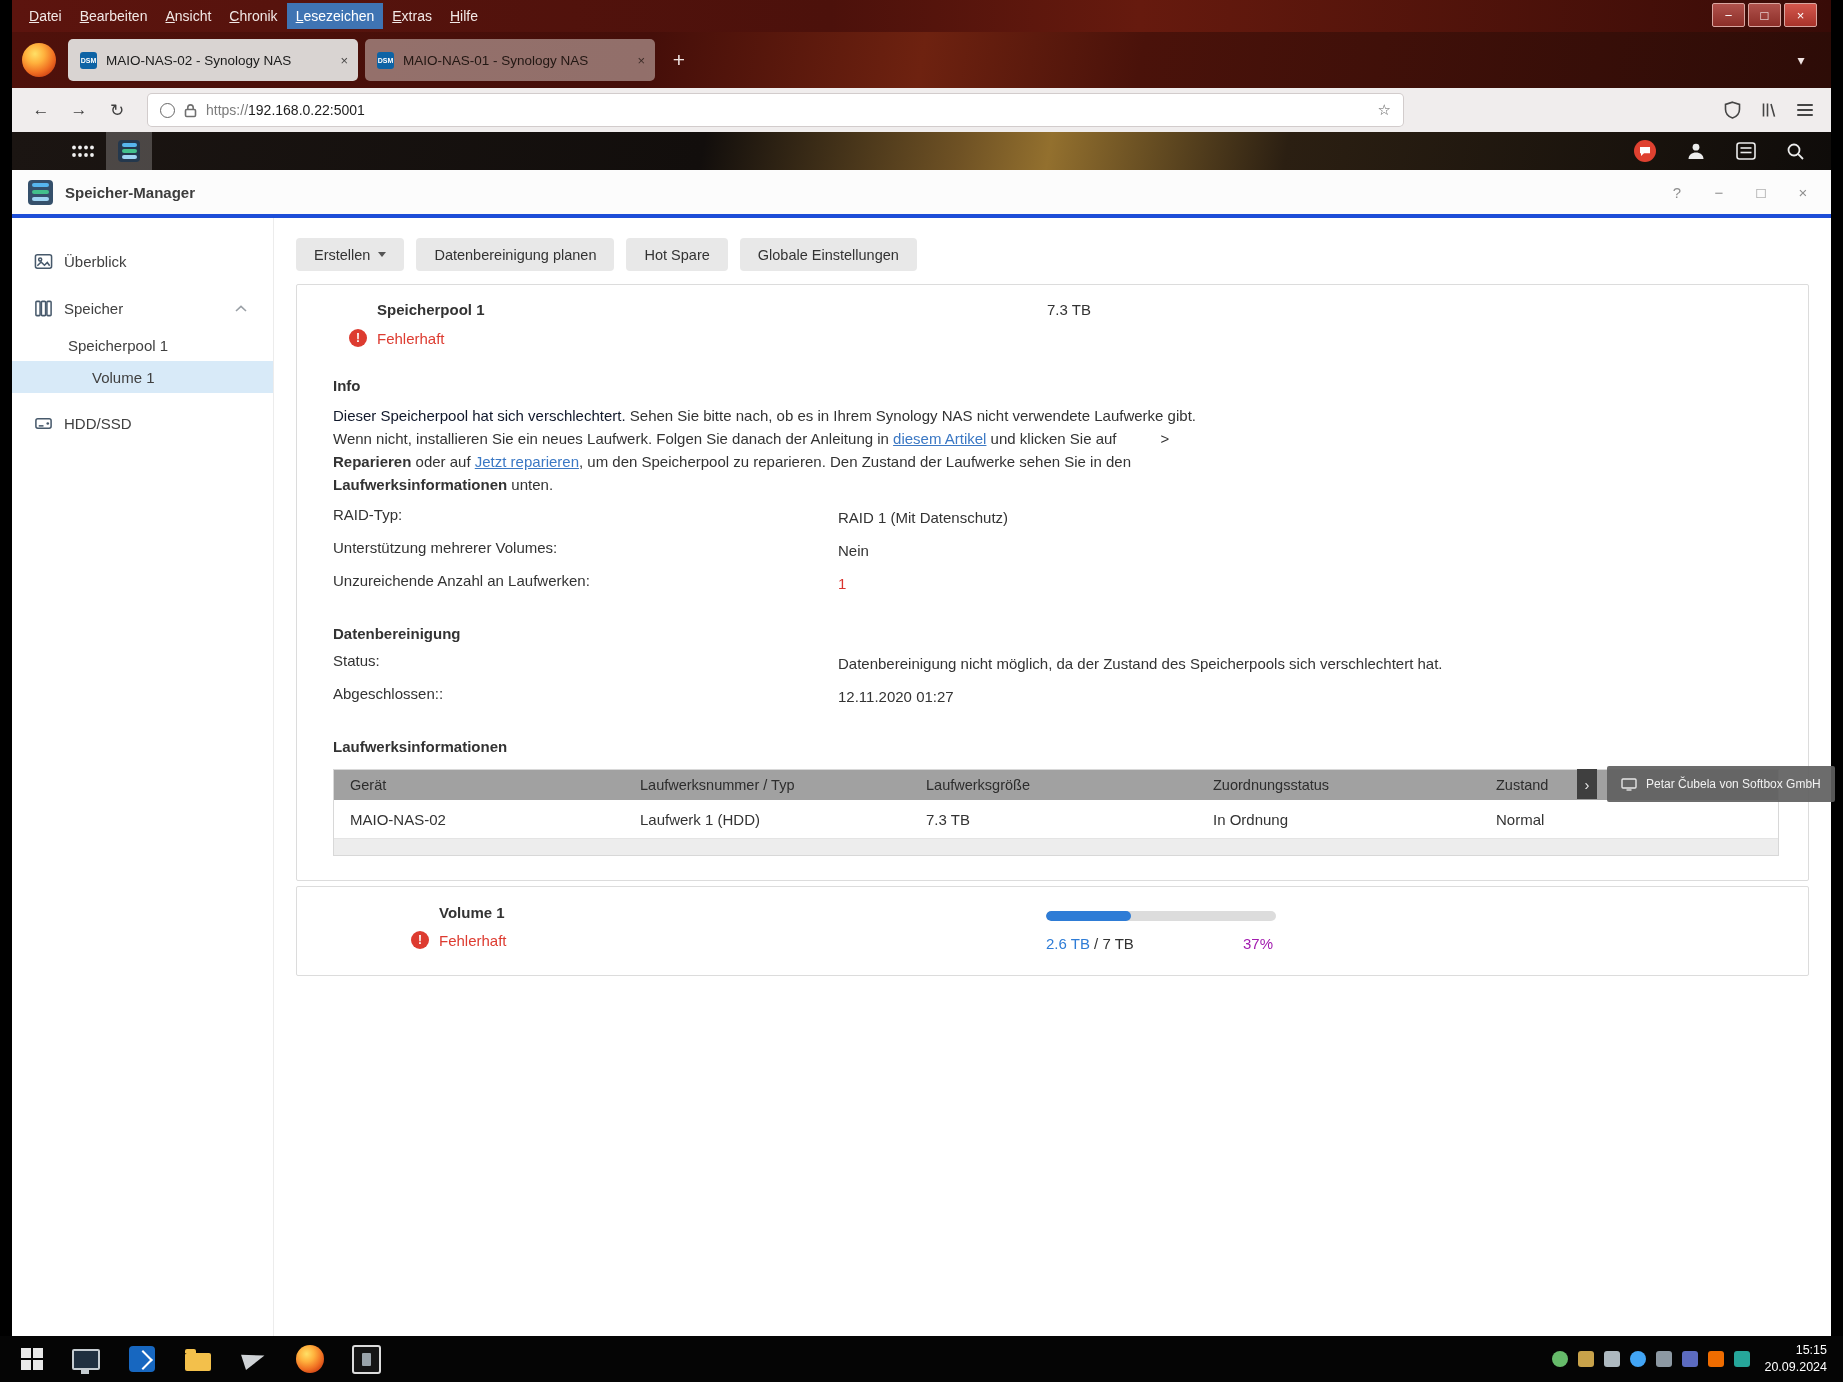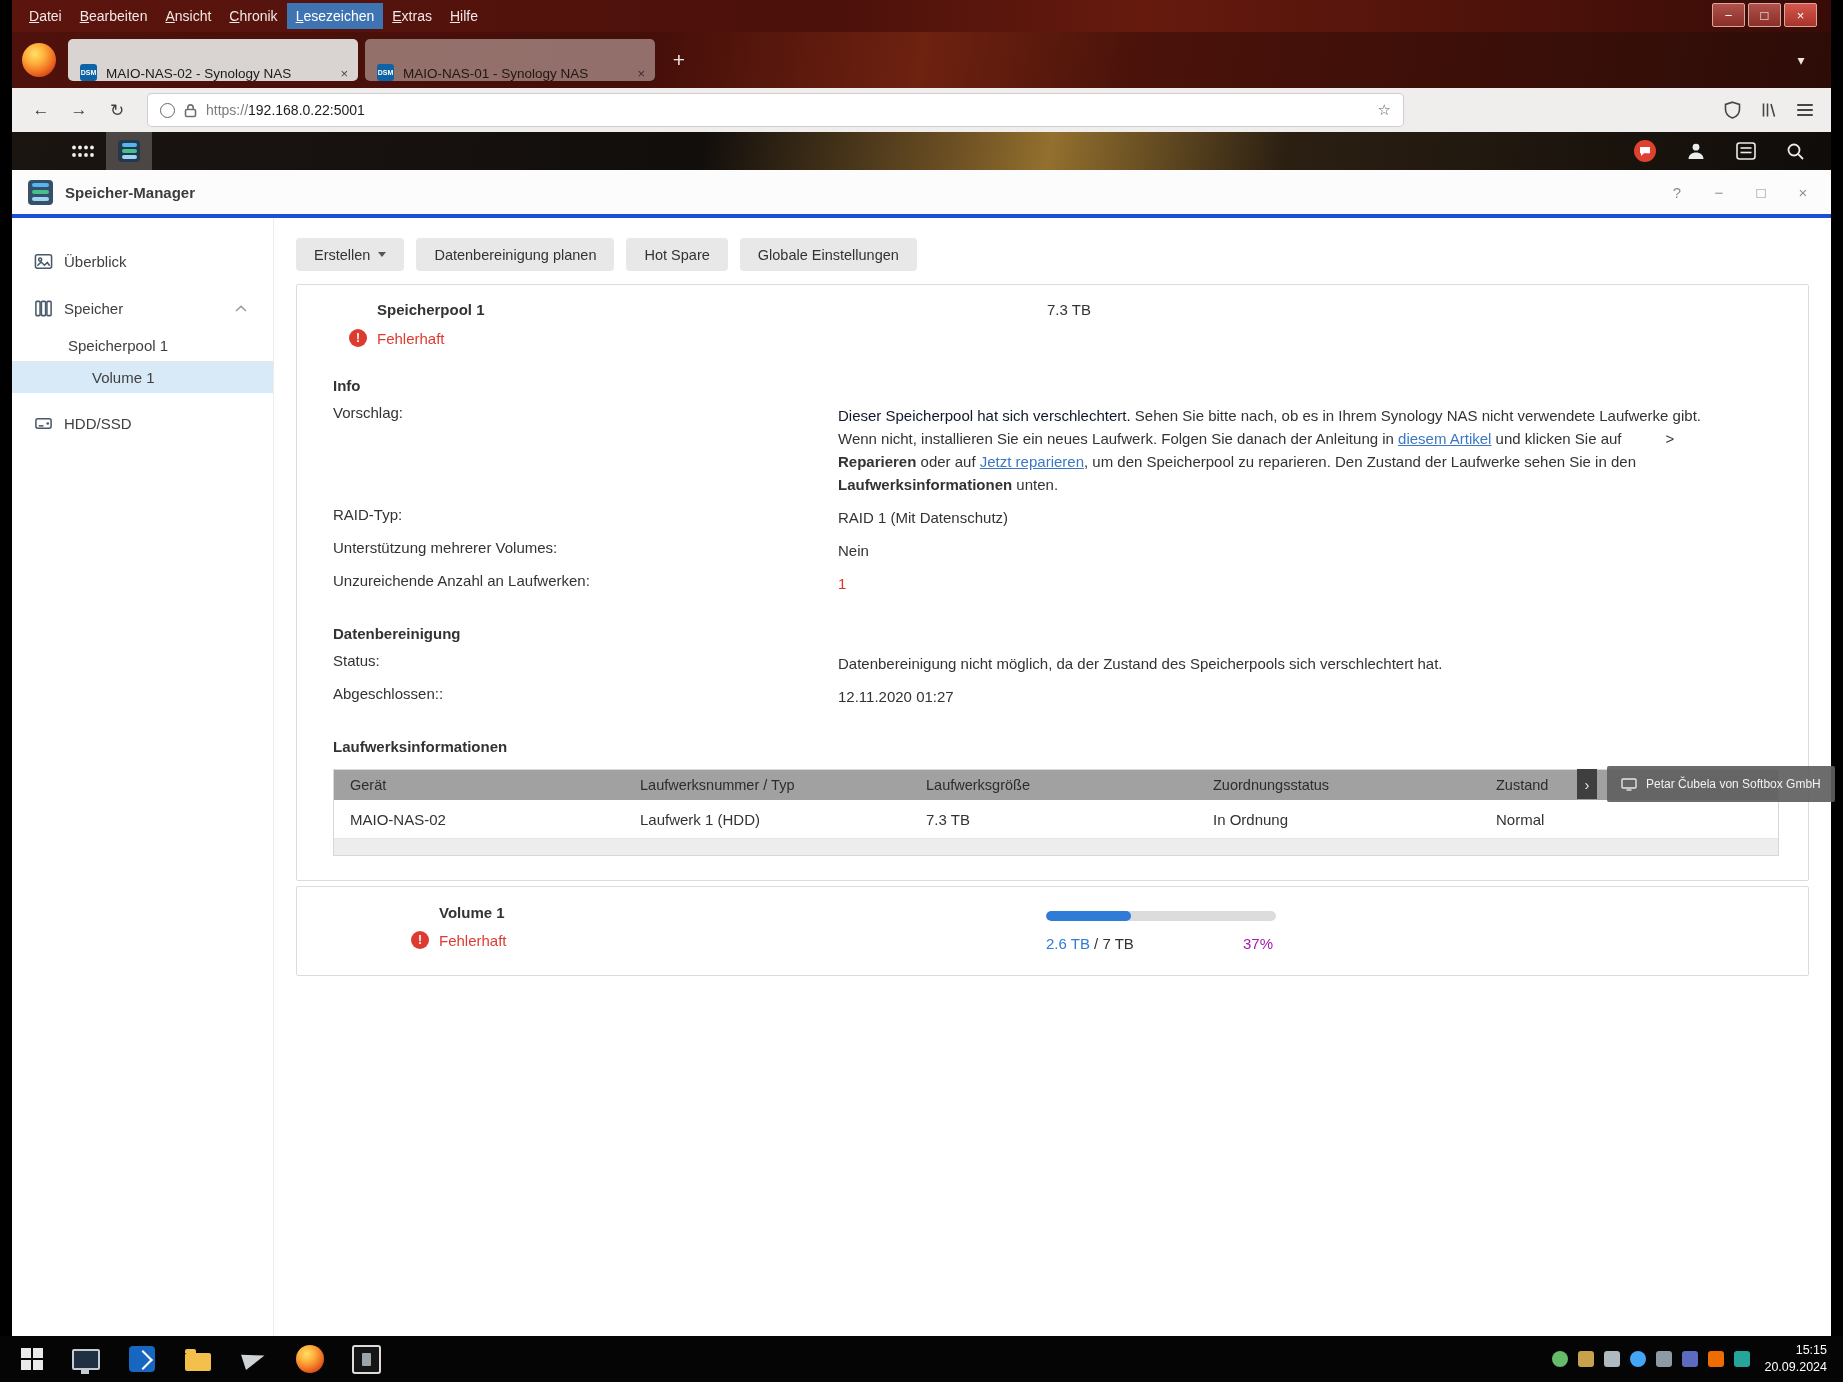--- a/index.html
+++ b/index.html
@@ -16,21 +16,21 @@
   .menu-item.highlighted{background:#3f74b3;color:#fff;}
   .win-controls{position:absolute;right:14px;top:3px;display:flex;gap:3px;}
   .win-btn{width:33px;height:24px;display:flex;align-items:center;justify-content:center;color:#fff;font-size:13px;
            background:linear-gradient(#b0524c,#8c2e28);border:1px solid #d9a6a0;border-radius:2px;box-sizing:border-box;}
   .win-btn.close{background:linear-gradient(#d4574d,#a8332a);}
 
   .tabbar{height:56px;flex:none;background:linear-gradient(100deg,#4f110b 0%,#450e09 35%,#6e2210 50%,#4a120a 62%,#2d0c07 100%);
           display:flex;align-items:center;padding-left:10px;position:relative;}
   .firefox-logo{width:34px;height:34px;border-radius:50%;flex:none;margin-right:12px;
           background:radial-gradient(circle at 38% 32%,#ffe066 0%,#ffb13d 30%,#f06f22 60%,#c73a12 85%,#a32a0c 100%);}
-  .tab{height:42px;width:290px;border-radius:5px;display:flex;align-items:flex-end;gap:9px;padding:0 10px 0 12px;margin-right:7px;font-size:13.5px;box-sizing:border-box;}
+  .tab{height:42px;width:290px;border-radius:5px;display:flex;align-items:center;gap:9px;padding:0 10px 0 12px;margin-right:7px;font-size:13.5px;box-sizing:border-box;}
   .tab.active{background:#d9d4d2;color:#1b1b1b;}
   .tab.inactive{background:rgba(240,230,227,0.45);color:#221713;}
   .tab-favicon{width:17px;height:17px;border-radius:3px;background:#0d63a5;color:#fff;font-size:7px;font-weight:bold;
           display:flex;align-items:center;justify-content:center;flex:none;}
   .tab-label{flex:1;white-space:nowrap;overflow:hidden;}
   .tab-close{font-size:13px;opacity:.78;}
   .new-tab{width:34px;height:34px;display:flex;align-items:center;justify-content:center;color:#f0e4e2;font-size:21px;}
   .all-tabs{position:absolute;right:16px;top:14px;color:#f0e4e2;font-size:14px;width:28px;height:28px;display:flex;align-items:center;justify-content:center;}
 
   .navbar{height:44px;flex:none;background:#f0eded;display:flex;align-items:center;padding:0 12px;gap:4px;}
@@ -340,21 +340,20 @@
               </div>
               <div class="status-row">
                 <span class="err-badge">!</span>
                 <span class="err-text">Fehlerhaft</span>
               </div>
 
               <div class="sections">
                 <div class="sec-heading">Info</div>
 
                 <div class="info-row">
-                  <div class="info-label">Vorschlag:</div>
                   <div class="info-value">
                     <span class="seg-red">Dieser Speicherpool hat sich verschlechtert.</span><span> Sehen Sie bitte nach, ob es in Ihrem Synology NAS nicht verwendete Laufwerke gibt. Wenn nicht, installieren Sie ein neues Laufwerk. Folgen Sie danach der Anleitung in </span><span class="seg-link">diesem Artikel</span><span> und klicken Sie auf</span><span class="seg-gap"></span><span>&gt; </span><span class="seg-bold">Reparieren</span><span> oder auf </span><span class="seg-link">Jetzt reparieren</span><span>, um den Speicherpool zu reparieren. Den Zustand der Laufwerke sehen Sie in den </span><span class="seg-bold">Laufwerksinformationen</span><span> unten.</span>
                   </div>
                 </div>
 
                 <div class="info-row">
                   <div class="info-label">RAID-Typ:</div>
                   <div class="info-value">RAID 1 (Mit Datenschutz)</div>
                 </div>
                 <div class="info-row">

